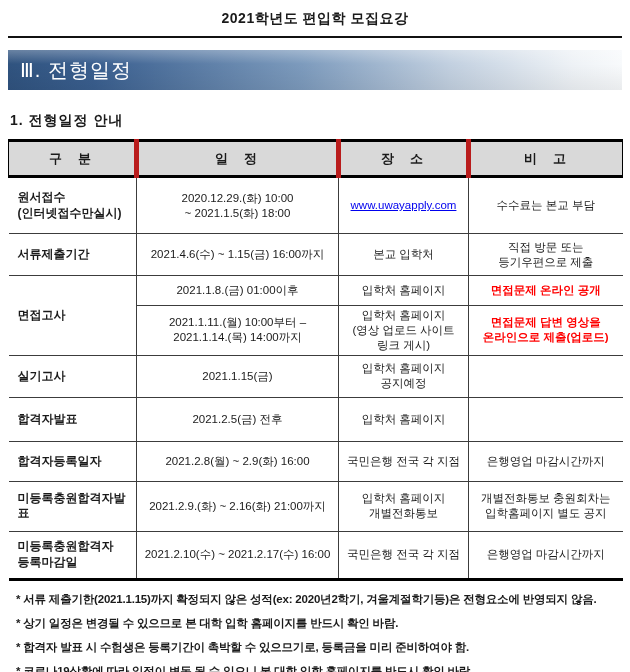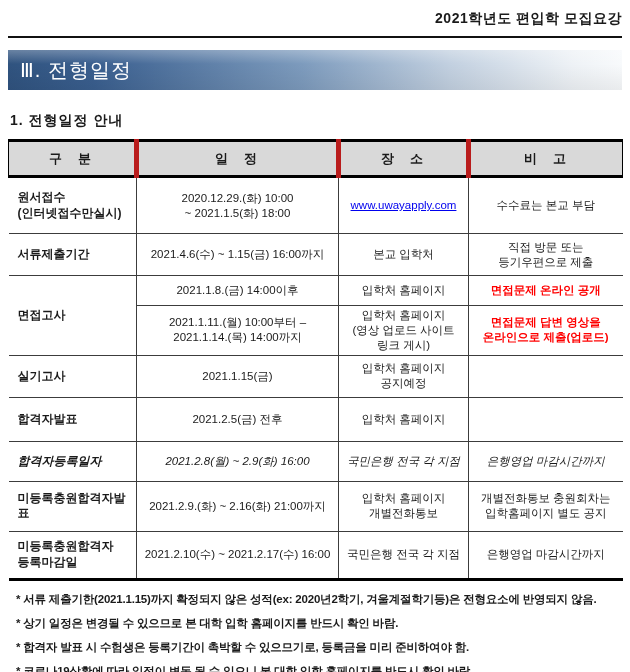--- a/index.html
+++ b/index.html
@@ -6,21 +6,21 @@
   html, body {
     width: 630px; height: 672px;
     background: #ffffff;
     font-family: "Liberation Sans", "DejaVu Sans", sans-serif;
     color: #1a1a1a;
     overflow: hidden;
   }
   .page { padding: 10px 8px 0 8px; }
 
   
-  .doc-header { display: flex; justify-content: flex-end; align-items: flex-end; }
+  .doc-header { display: flex; justify-content: center; align-items: flex-end; }
   .doc-title { font-size: 14px; font-weight: bold; letter-spacing: 0.5px; padding-bottom: 6px; }
   .logo-block { text-align: right; line-height: 1; }
   .logo-kr { font-size: 18px; font-weight: bold; color: #8e8e8e; letter-spacing: 1px; }
   .logo-en { font-size: 6.8px; color: #9a9a9a; letter-spacing: 0.55px; margin-top: 2px; }
   .header-rule { border-top: 2.5px solid #111; margin-top: 2px; }
 
   
   .banner {
     margin-top: 12px; height: 40px;
     background:
@@ -52,21 +52,21 @@
   }
   td.first { border-left: none; }
   td.last  { border-right: none; }
   td.cat { font-weight: bold; font-size: 12px; padding: 2px 9px; }
   .cat-line { text-align: justify; text-align-last: justify; }
   .cell-line { text-align: center; }
   .red { color: #ff0000; font-weight: bold; }
   a.site-link { color: #0000ee; text-decoration: underline; cursor: pointer; }
 
   tr.h57 { height: 57px; } tr.h42 { height: 42px; } tr.h30 { height: 30px; }
-  tr.h44 { height: 44px; } tr.h40 { height: 40px; font-style: italic; } tr.h50 { height: 50px; }
+  tr.h44 { height: 44px; } tr.h40 { height: 40px; } tr.h50 { height: 50px; }
   tr.h48 { height: 48px; }
 
   
   .notes { margin-top: 11px; padding: 0 4px 0 8px; }
   .note-line {
     font-size: 11.5px; font-weight: bold; letter-spacing: -0.2px;
     margin-bottom: 8.5px; padding-left: 11px; text-indent: -11px; line-height: 1.35;
   }
 </style>
 </head>
@@ -131,21 +131,21 @@
           <div class="cell-line">직접 방문 또는</div>
           <div class="cell-line">등기우편으로 제출</div>
         </td>
       </tr>
 
       <tr class="h30">
         <td class="first cat" rowspan="2">
           <div class="cat-line">면접고사</div>
         </td>
         <td>
-          <div class="cell-line">2021.1.8.(금) 14:00이후</div>
+          <div class="cell-line">2021.1.8.(금) 01:00이후</div>
         </td>
         <td>
           <div class="cell-line">입학처 홈페이지</div>
         </td>
         <td class="last">
           <div class="cell-line red">면접문제 온라인 공개</div>
         </td>
       </tr>
 
       <tr class="h44">

